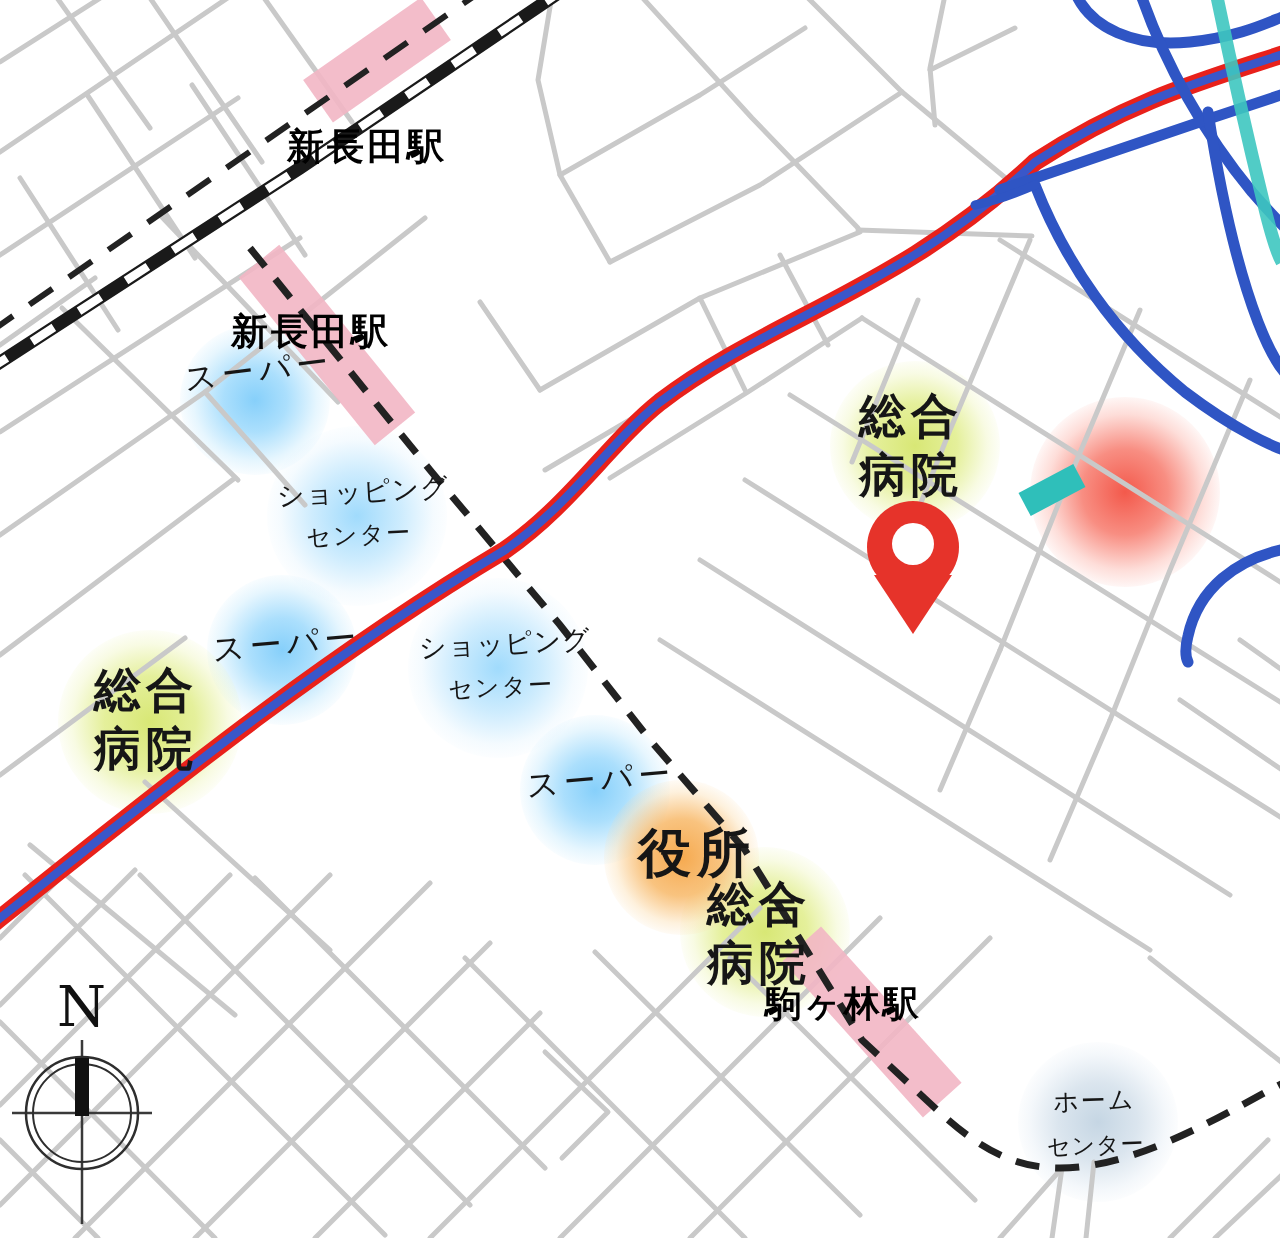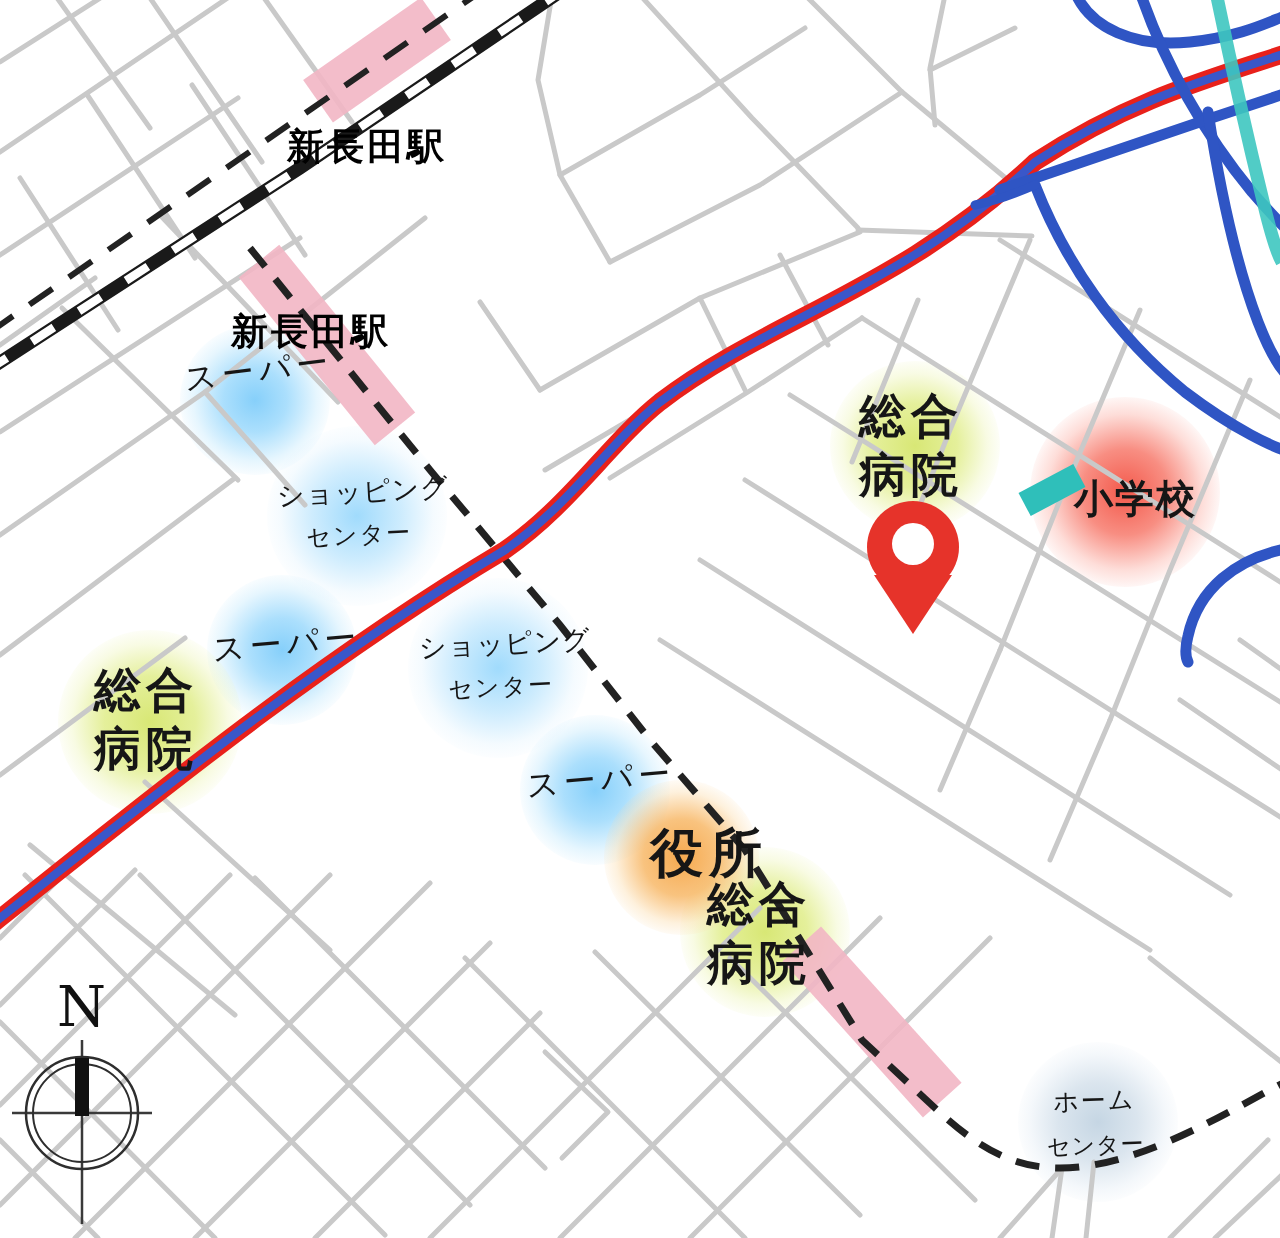--- a/index.html
+++ b/index.html
@@ -34,21 +34,21 @@
   .shop .l1{font-size:27px;letter-spacing:1px;}
   .shop .l2{font-size:24px;margin-top:9px;letter-spacing:2px;}
   #lbl-shop1{left:278px;top:474px;}
   #lbl-shop2{left:420px;top:626px;}
 
   .hosp{font-size:47px;font-weight:bold;letter-spacing:5px;line-height:59px;}
   #lbl-hosp1{left:94px;top:660px;}
   #lbl-hosp2{left:859px;top:386px;}
   #lbl-hosp3{left:707px;top:874px;}
 
-  #lbl-yakusho{left:638px;top:818px;font-size:53px;font-weight:bold;letter-spacing:6px;margin-left:12px;}
+  #lbl-yakusho{left:638px;top:818px;font-size:53px;font-weight:bold;letter-spacing:6px;}
   #lbl-school{left:1074px;top:472px;font-size:39px;font-weight:600;letter-spacing:2px;}
 
   #lbl-home{left:1040px;top:1084px;width:110px;text-align:center;transform:rotate(-2deg);}
   #lbl-home .l1{font-size:25px;letter-spacing:2px;}
   #lbl-home .l2{font-size:23px;margin-top:13px;letter-spacing:1px;}
 
   #lbl-n{left:57px;top:974px;font-family:"DejaVu Serif","Liberation Serif",serif;font-size:56px;color:#111;}
 </style>
 </head>
 <body>
@@ -197,20 +197,21 @@
   <g>
     <circle cx="913" cy="547" r="46" fill="#e6332a"></circle>
     <path d="M874,575 L913,634 L952,575 Z" fill="#e6332a"></path>
     <circle cx="913" cy="544" r="21" fill="#ffffff"></circle>
   </g>
 </svg>
 
 <div id="label-layer">
   <div class="lbl station" id="lbl-st1">新長田駅</div>
   <div class="lbl station" id="lbl-st2">新長田駅</div>
+  <div class="lbl station" id="lbl-st3">駒ヶ林駅</div>
 
   <div class="lbl hand" id="lbl-sup1">スーパー</div>
   <div class="lbl hand" id="lbl-sup2">スーパー</div>
   <div class="lbl hand" id="lbl-sup3">スーパー</div>
 
   <div class="lbl shop" id="lbl-shop1">
     <div class="l1">ショッピング</div>
     <div class="l2">センター</div>
   </div>
   <div class="lbl shop" id="lbl-shop2">
@@ -225,21 +226,20 @@
   <div class="lbl hosp" id="lbl-hosp2">
     <div>総合</div>
     <div>病院</div>
   </div>
   <div class="lbl hosp" id="lbl-hosp3">
     <div>総合</div>
     <div>病院</div>
   </div>
 
   <div class="lbl" id="lbl-yakusho">役所</div>
-  <div class="lbl" id="lbl-school">小学校</div>
 
   <div class="lbl" id="lbl-home">
     <div class="l1">ホーム</div>
     <div class="l2">センター</div>
   </div>
 
   <div class="lbl" id="lbl-n">N</div>
 </div>
 
 </body></html>

